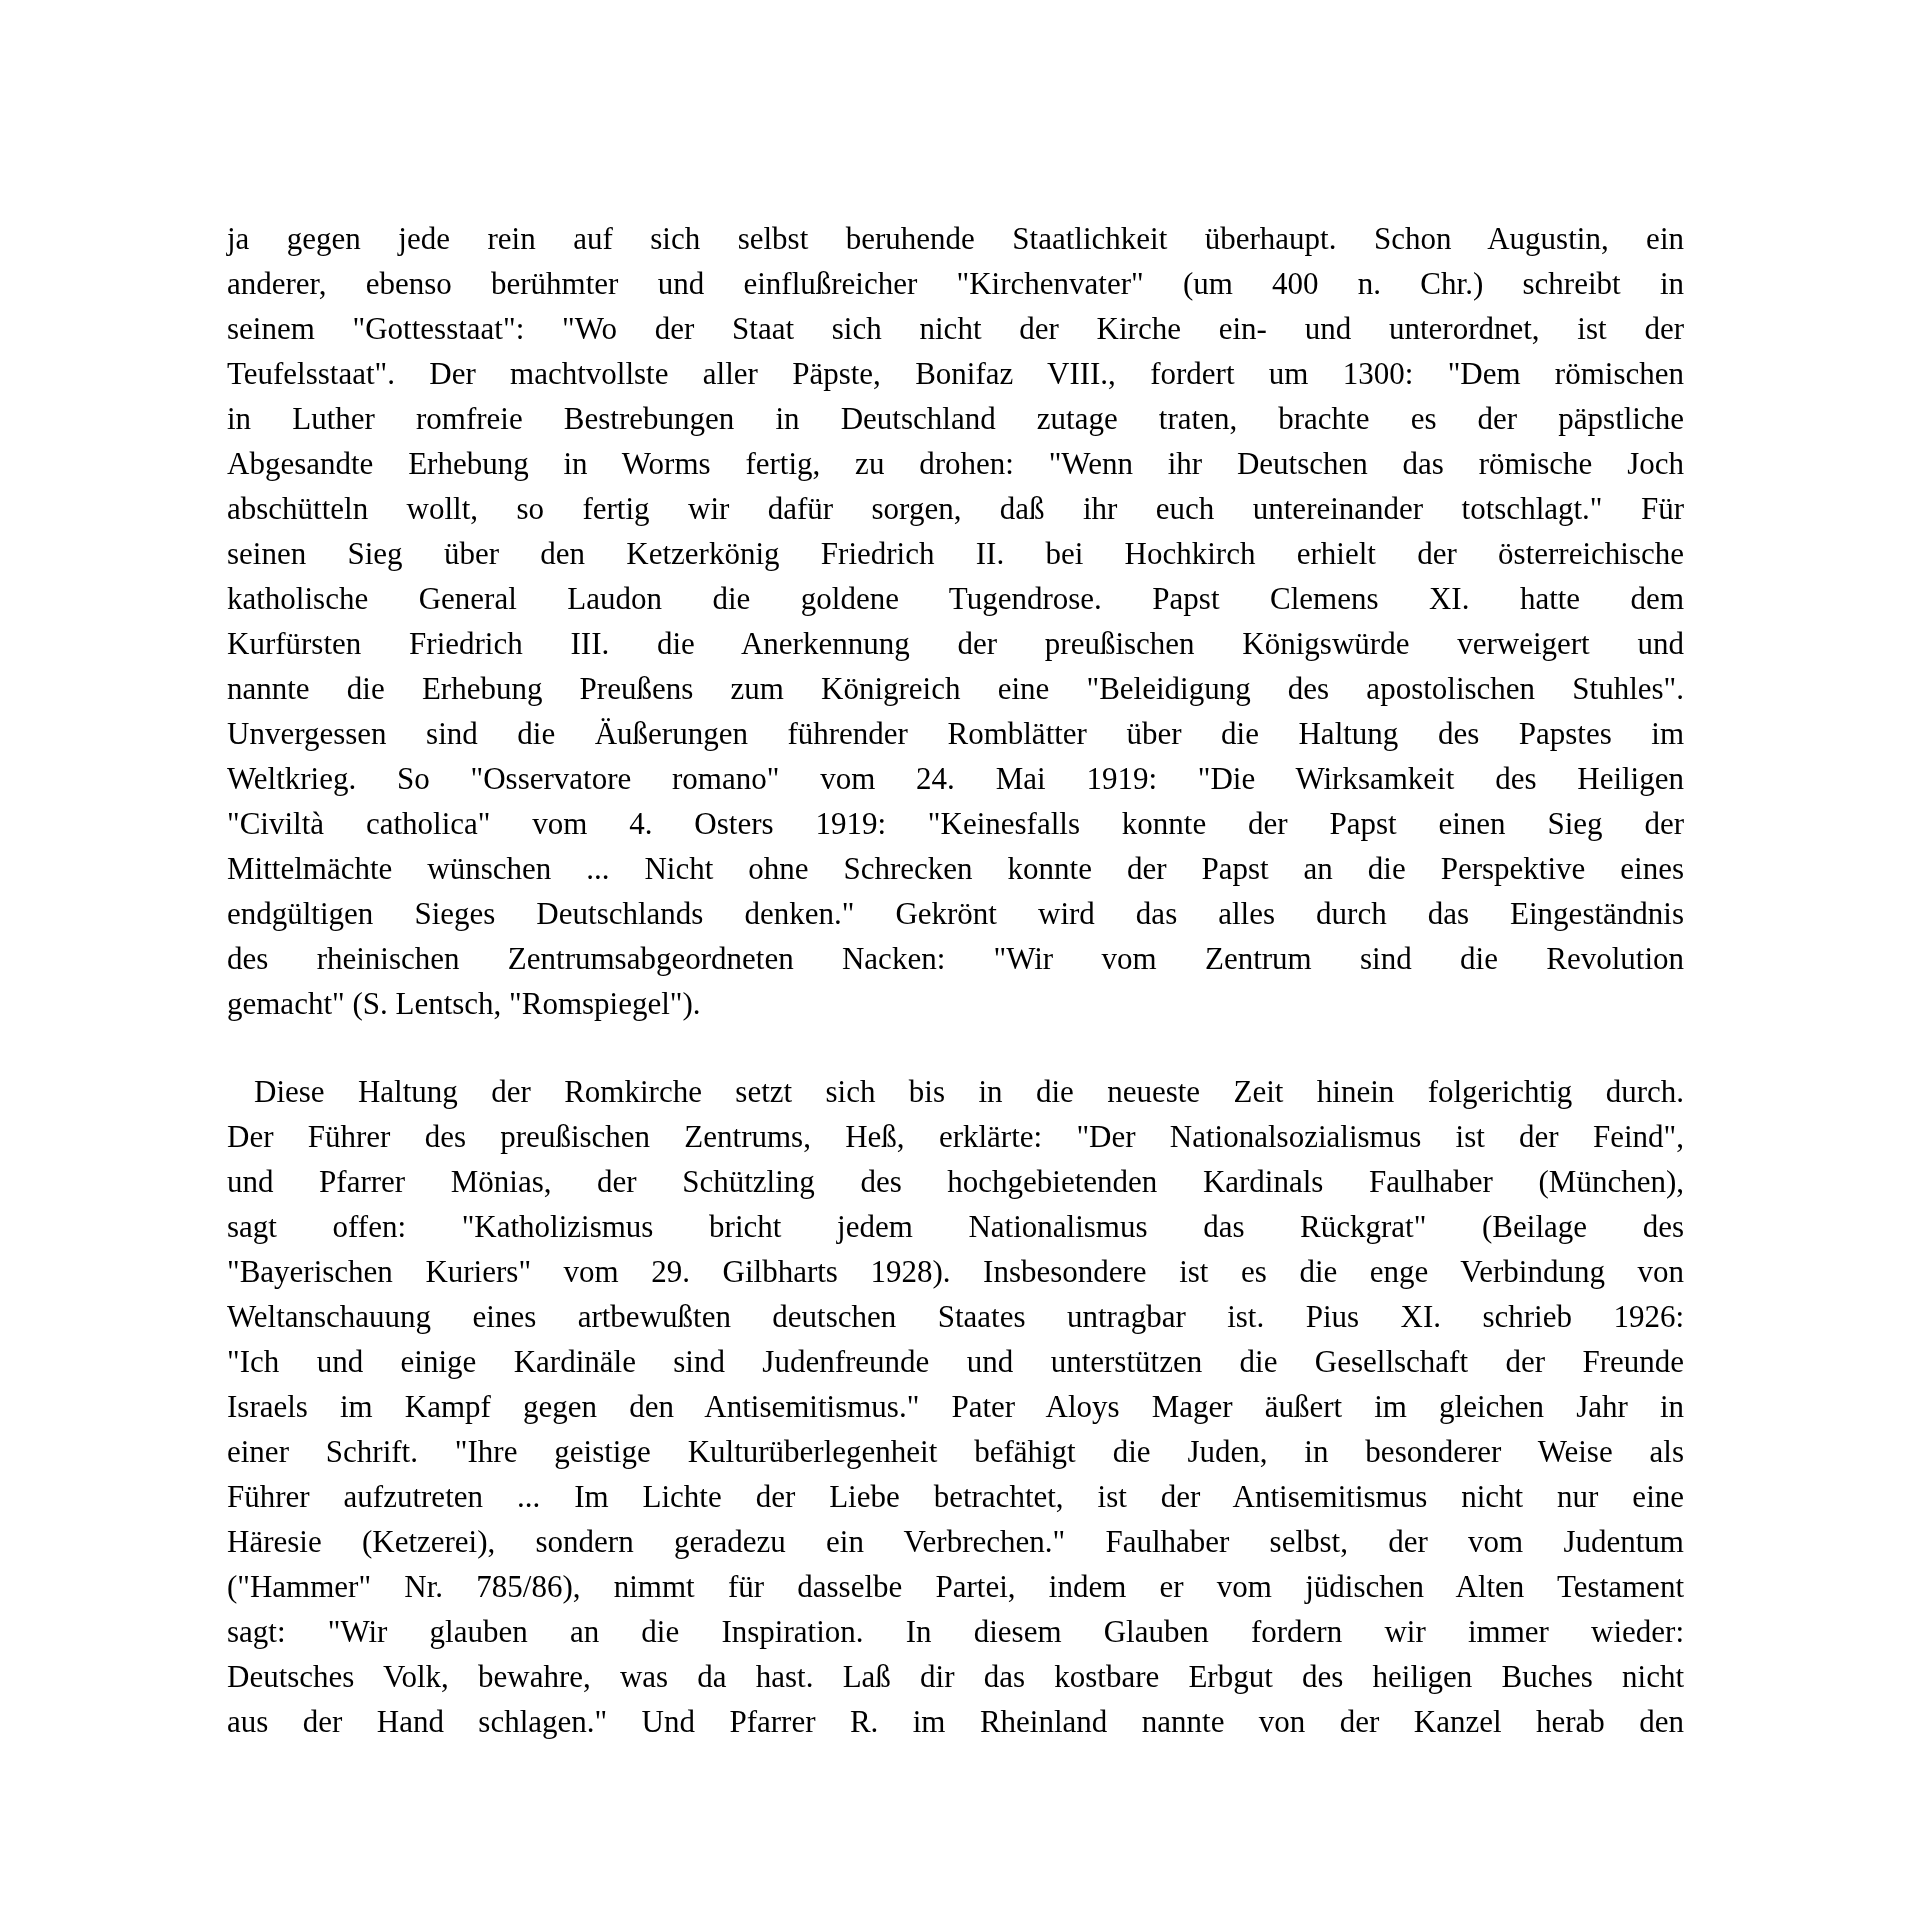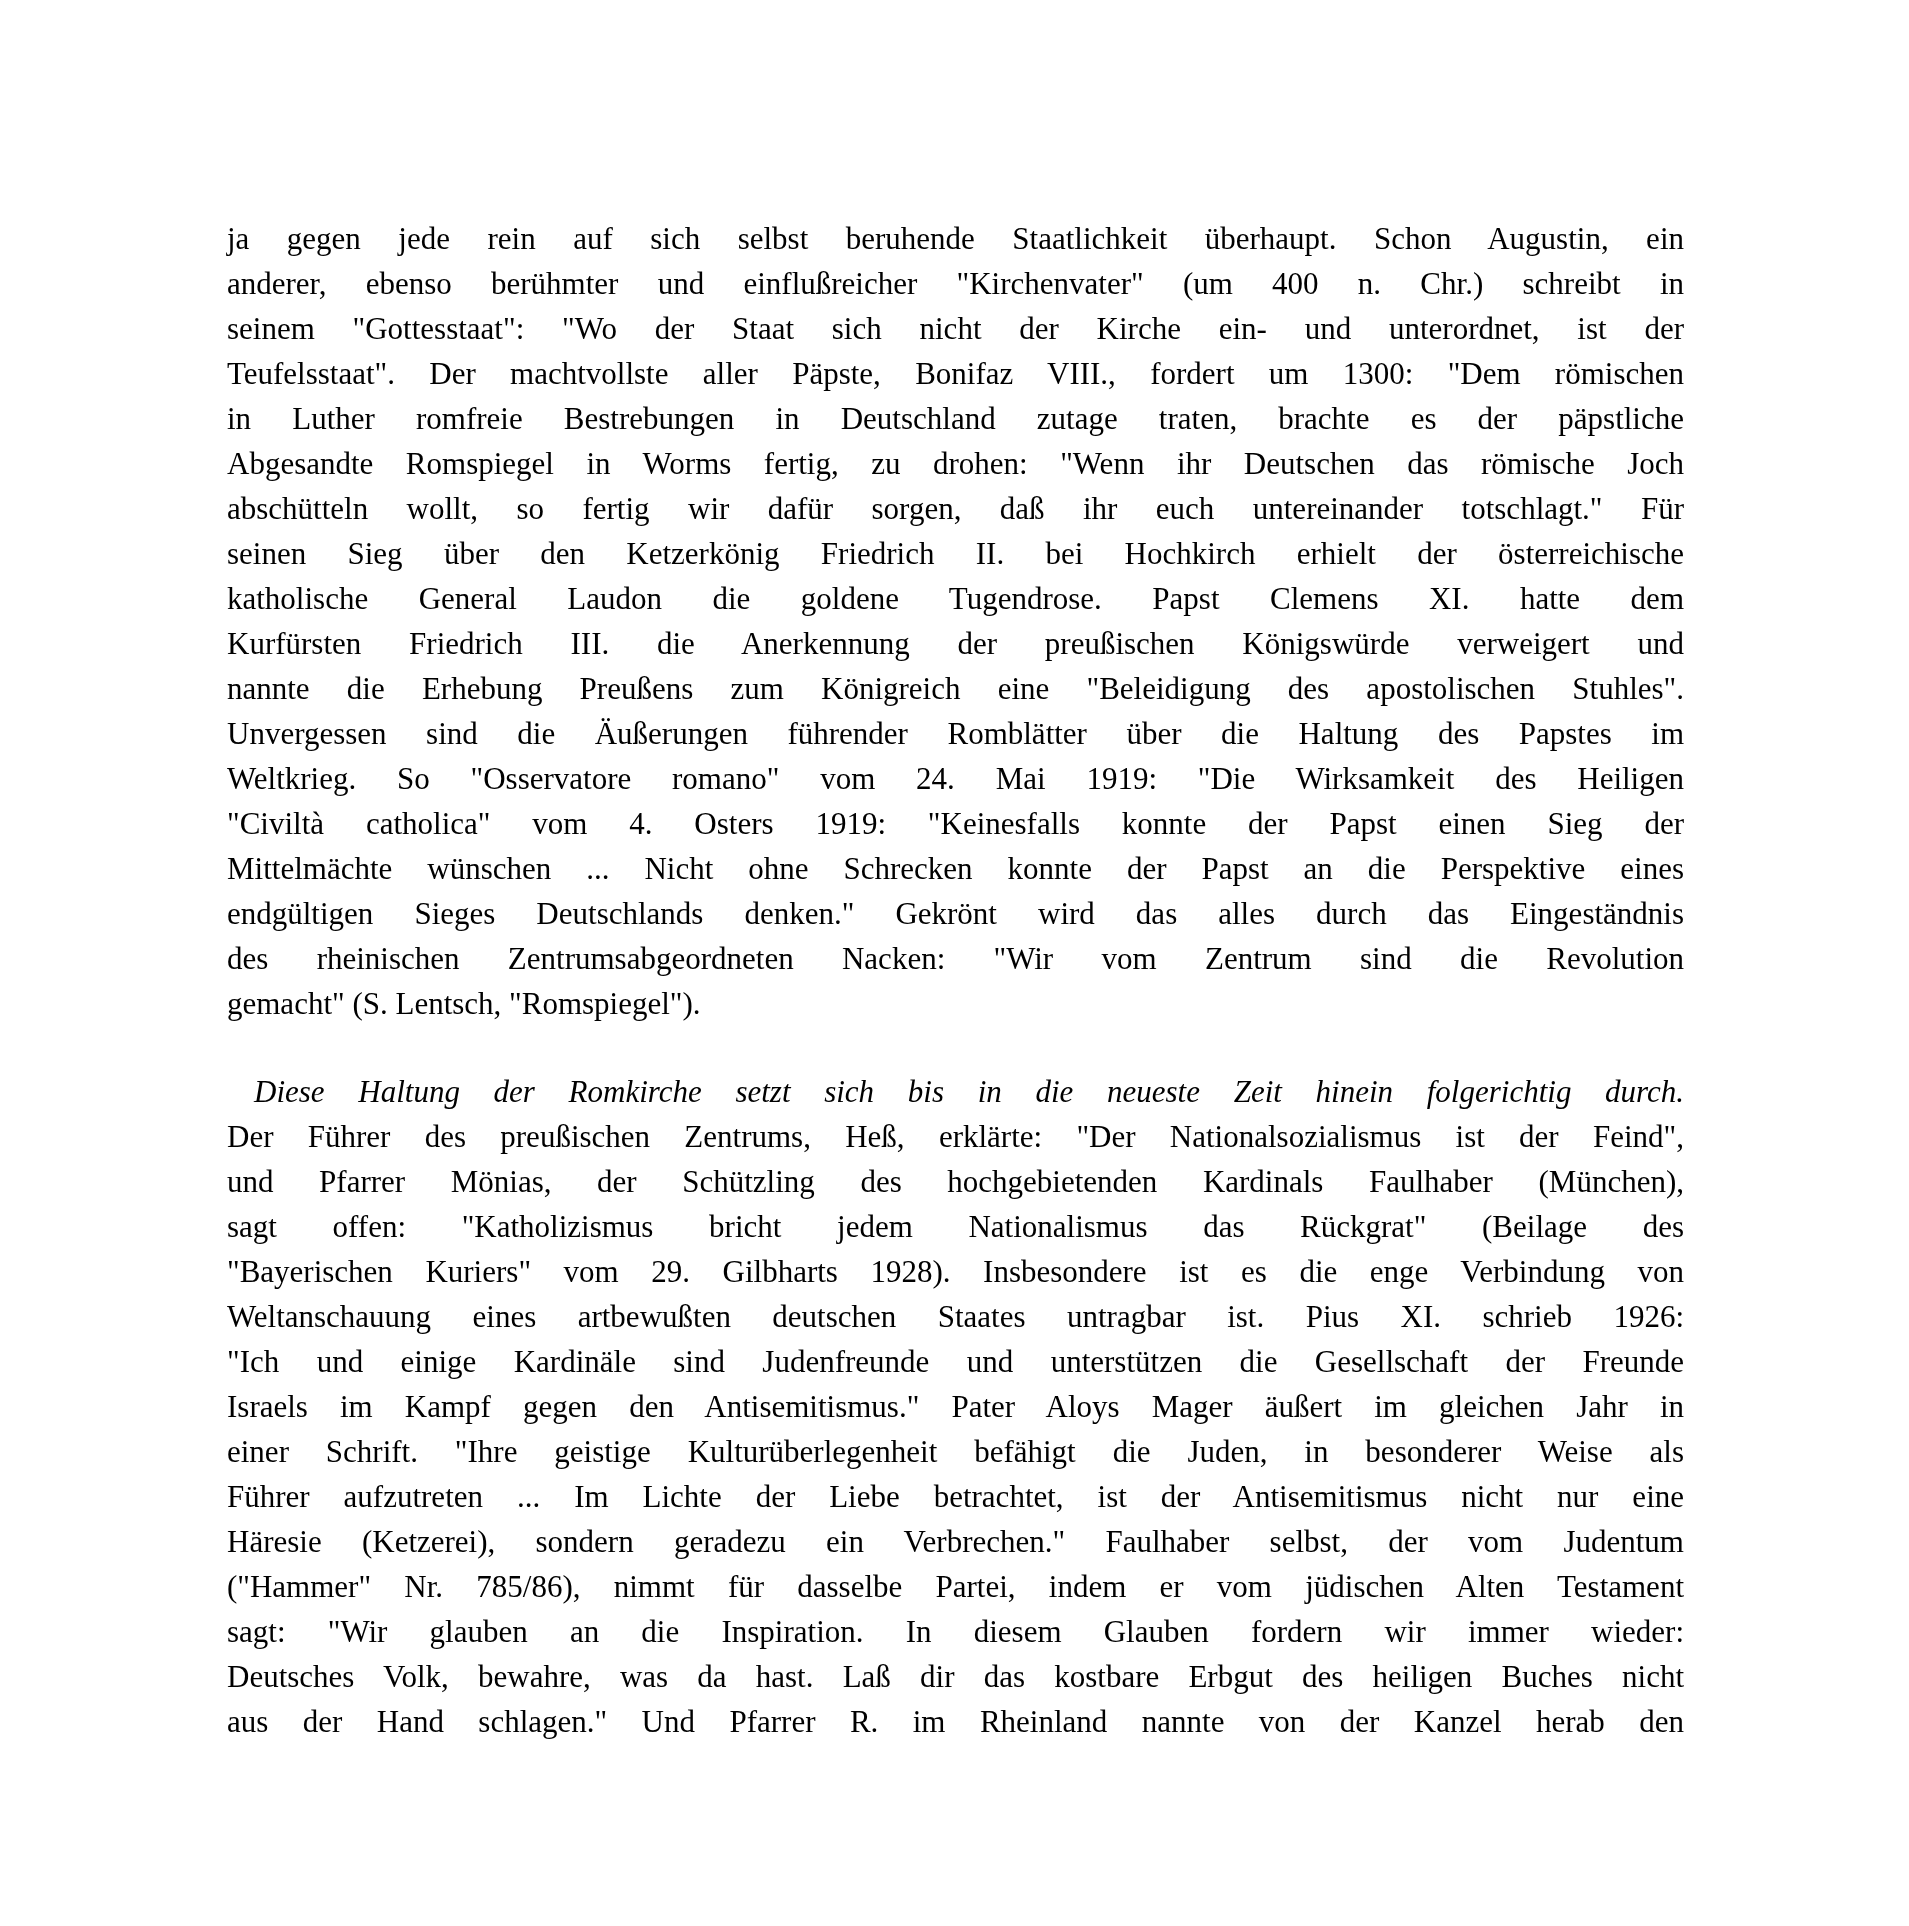--- a/index.html
+++ b/index.html
@@ -27,39 +27,38 @@
   }
   .line {
     font-size: 31px;
     line-height: 45px;
     text-align: justify;
     text-align-last: justify;
     color: #000000;
   }
   .line.indent {
     text-indent: 27px;
-    font-style: italic;
   }
   .line.para-end {
     text-align-last: left;
   }
 </style>
 </head>
 <body>
 
 <div class="page">
   <div class="text-block">
 
     <div class="paragraph">
       <div class="line">ja gegen jede rein auf sich selbst beruhende Staatlichkeit überhaupt. Schon Augustin, ein</div>
       <div class="line">anderer, ebenso berühmter und einflußreicher "Kirchenvater" (um 400 n. Chr.) schreibt in</div>
       <div class="line">seinem "Gottesstaat": "Wo der Staat sich nicht der Kirche ein- und unterordnet, ist der</div>
       <div class="line">Teufelsstaat". Der machtvollste aller Päpste, Bonifaz VIII., fordert um 1300: "Dem römischen</div>
       <div class="line">in Luther romfreie Bestrebungen in Deutschland zutage traten, brachte es der päpstliche</div>
-      <div class="line">Abgesandte Romspiegel in Worms fertig, zu drohen: "Wenn ihr Deutschen das römische Joch</div>
+      <div class="line">Abgesandte Erhebung in Worms fertig, zu drohen: "Wenn ihr Deutschen das römische Joch</div>
       <div class="line">abschütteln wollt, so fertig wir dafür sorgen, daß ihr euch untereinander totschlagt." Für</div>
       <div class="line">seinen Sieg über den Ketzerkönig Friedrich II. bei Hochkirch erhielt der österreichische</div>
       <div class="line">katholische General Laudon die goldene Tugendrose. Papst Clemens XI. hatte dem</div>
       <div class="line">Kurfürsten Friedrich III. die Anerkennung der preußischen Königswürde verweigert und</div>
       <div class="line">nannte die Erhebung Preußens zum Königreich eine "Beleidigung des apostolischen Stuhles".</div>
       <div class="line">Unvergessen sind die Äußerungen führender Romblätter über die Haltung des Papstes im</div>
       <div class="line">Weltkrieg. So "Osservatore romano" vom 24. Mai 1919: "Die Wirksamkeit des Heiligen</div>
       <div class="line">"Civiltà catholica" vom 4. Osters 1919: "Keinesfalls konnte der Papst einen Sieg der</div>
       <div class="line">Mittelmächte wünschen ... Nicht ohne Schrecken konnte der Papst an die Perspektive eines</div>
       <div class="line">endgültigen Sieges Deutschlands denken." Gekrönt wird das alles durch das Eingeständnis</div>

